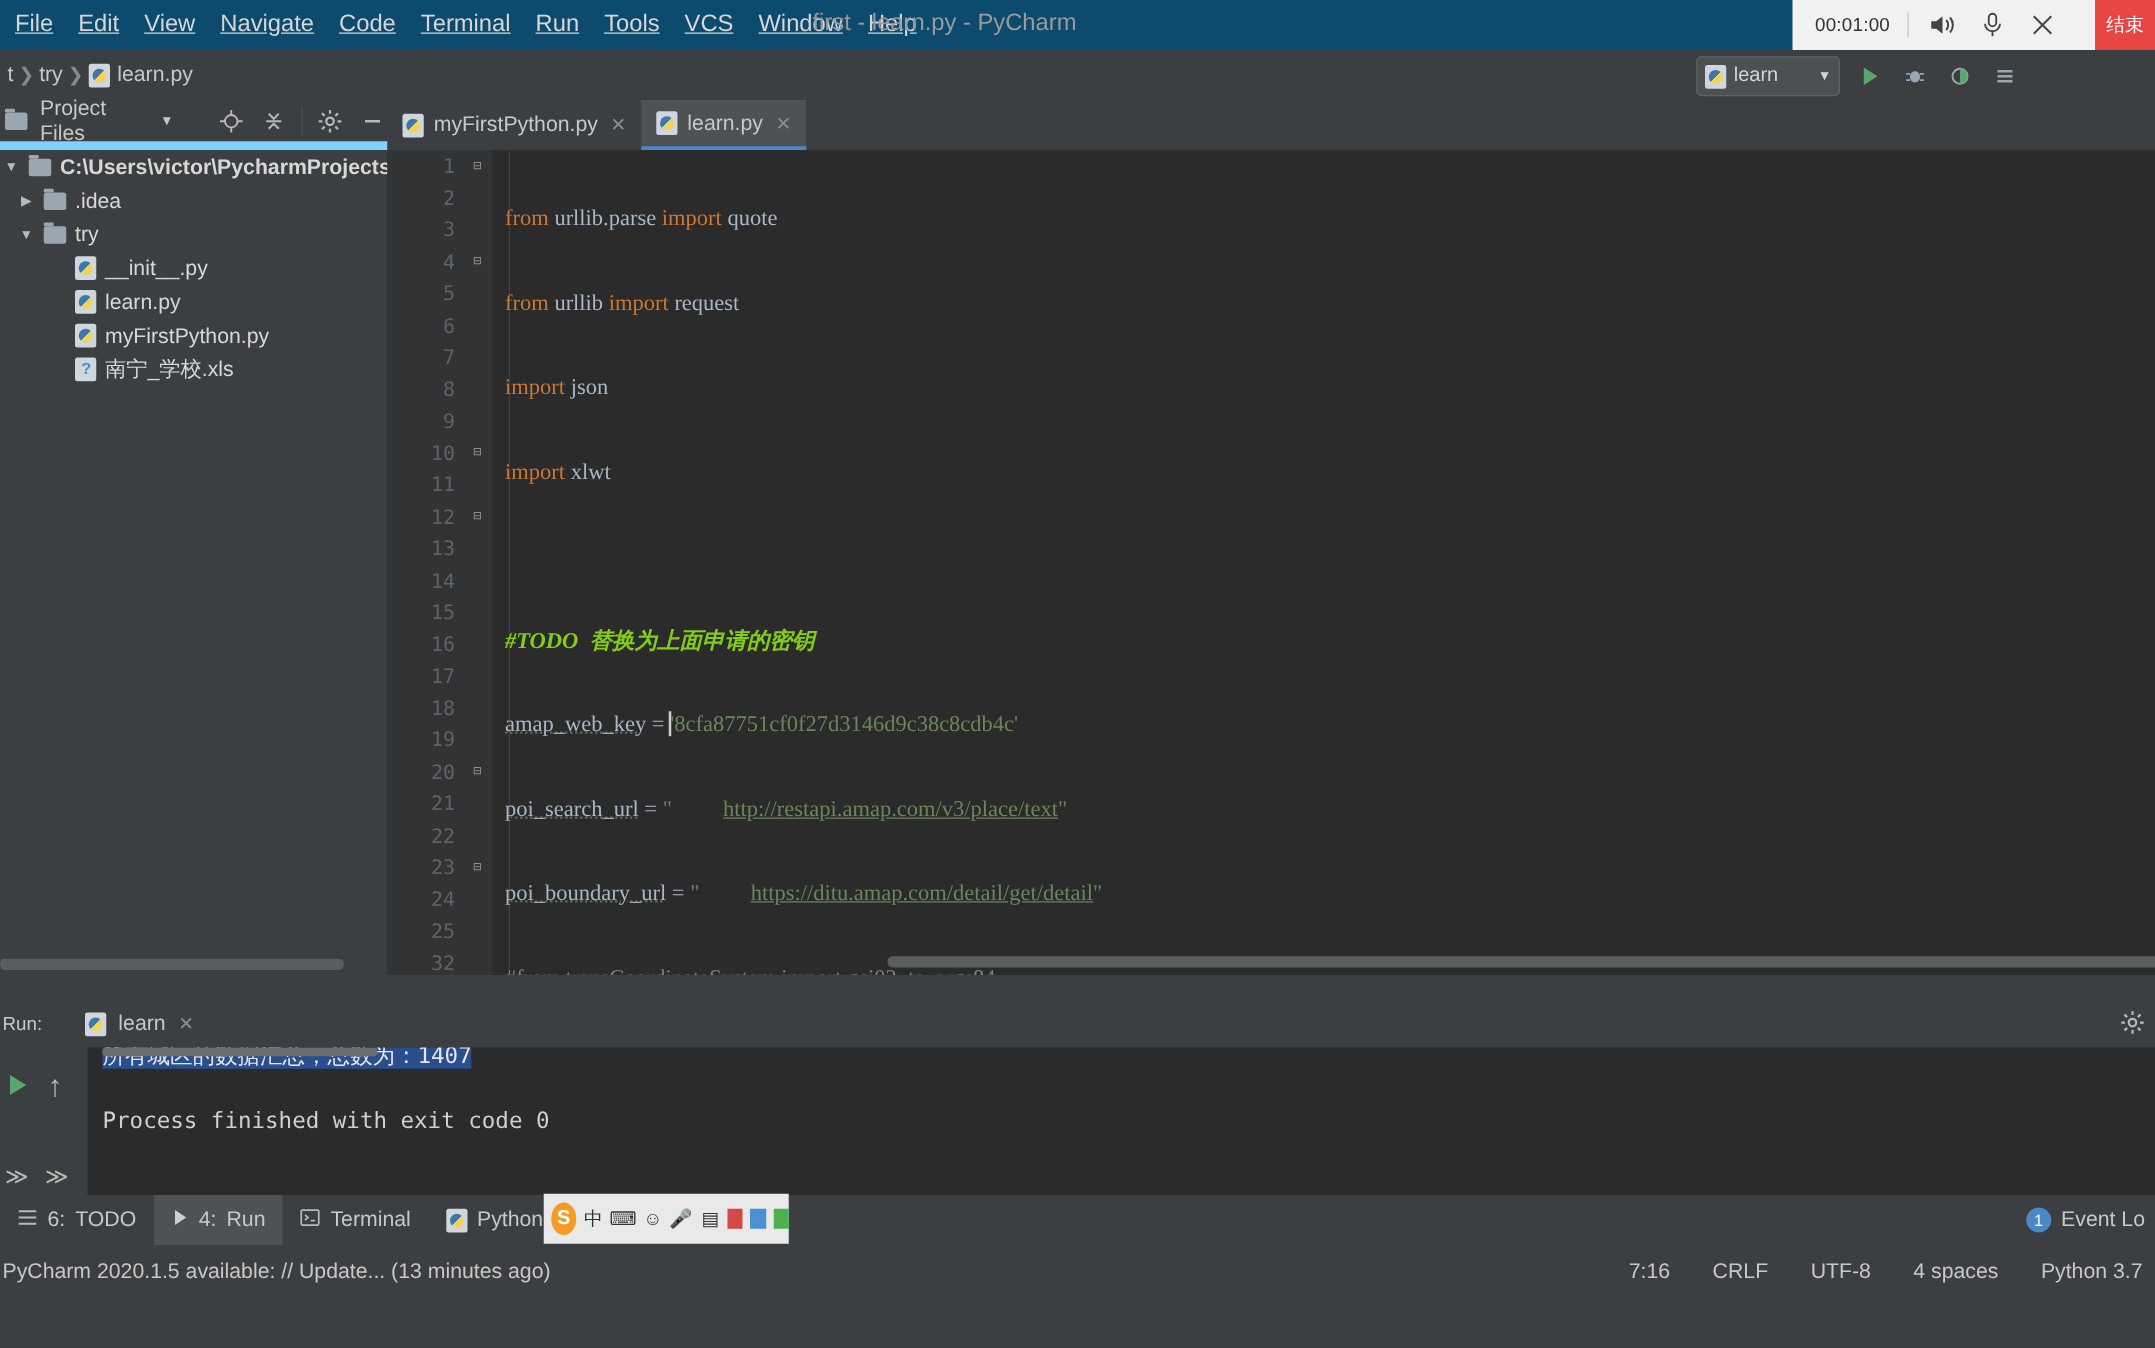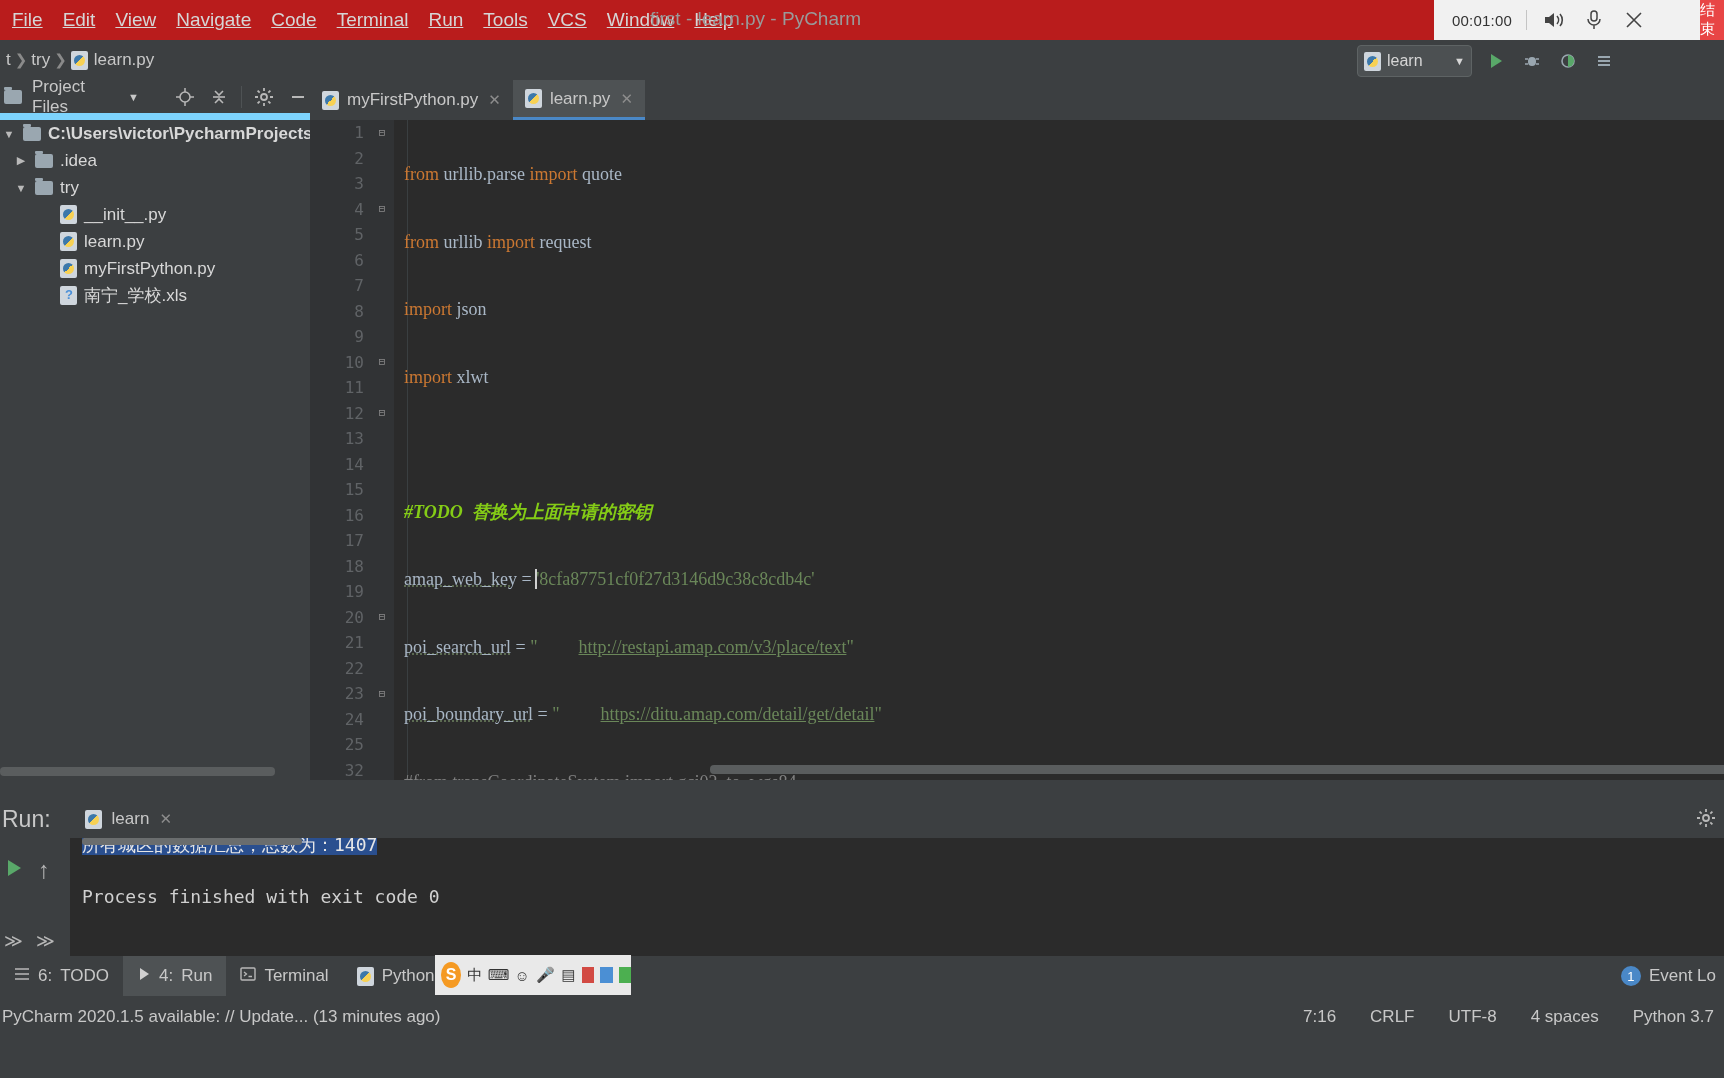--- a/index.html
+++ b/index.html
@@ -7,40 +7,40 @@
     width: 1724px; height: 1078px;
     background: #3c3f41;
     font-family: "Liberation Sans", sans-serif;
     overflow: hidden;
   }
   .app { position: relative; width: 1724px; height: 1078px; }
 
   
   .menubar {
     position: absolute; left: 0; top: 0; width: 1724px; height: 40px;
-    background: #b91c1c; display: flex; align-items: center;
+    background: #0c4a6e; display: flex; align-items: center;
     padding-left: 2px; color: #d6d6d6; font-size: 19px;
   }
   .menu-item { padding: 2px 10px; white-space: nowrap; cursor: default; }
   .menu-item span.mn { text-decoration: underline; }
   .win-title {
     position: absolute; left: 650px; top: 8px;
     color: #9a9a9a; font-size: 19px; white-space: nowrap;
   }
   
   .recorder {
     position: absolute; right: 0; top: 0; height: 40px; width: 290px;
     background: #f1f1f1; display: flex; align-items: center;
     gap: 14px; padding-left: 18px;
   }
   .rec-time { color: #333; font-size: 15px; font-family: "Liberation Sans", sans-serif; letter-spacing: .2px;}
   .rec-sep { width: 1px; height: 20px; background: #c4c4c4; }
   .rec-ico { width: 26px; height: 26px; display:flex; align-items:center; justify-content:center; color:#444; }
   .rec-end {
-    position:absolute; right:0; top:0; height:40px; width:24px;
+    position:absolute; right:0; top:0; height:40px; width:48px;
     background:#e84545; color:#fff; font-size:15px;
     display:flex; align-items:center; justify-content:center; overflow:hidden;
   }
 
   
   .navbar {
     position: absolute; left: 0; top: 40px; width: 1724px; height: 40px;
     background: #3c3f41; display: flex; align-items: center;
     color: #c8c8c8; font-size: 17px; padding-left: 2px;
   }
@@ -140,21 +140,21 @@
   
   .runpanel {
     position:absolute; left:0; top:800px; width:1724px; height:156px;
     background:#3c3f41;
   }
   .run-tabhdr {
     position:absolute; left:0; top:0; width:1724px; height:38px;
     display:flex; align-items:center; gap:10px; color:#c8c8c8; font-size:17px;
     padding-left:0px;
   }
-  .run-label { color:#c8c8c8; font-size:23px; }
+  .run-label { color:#c8c8c8; font-size:15px; }
   .gear-right { position:absolute; right:8px; top:8px; color:#b8b8b8; }
   .run-gutter {
     position:absolute; left:0; top:38px; width:70px; height:118px; background:#3c3f41;
   }
   .console {
     position:absolute; left:70px; top:38px; width:1654px; height:118px;
     background:#2b2b2b; color:#d0d0d0; font-size:18px;
     font-family:"DejaVu Sans Mono", monospace; overflow:hidden;
   }
   .con-line { height:26px; line-height:26px; padding-left:12px; white-space:pre; }

